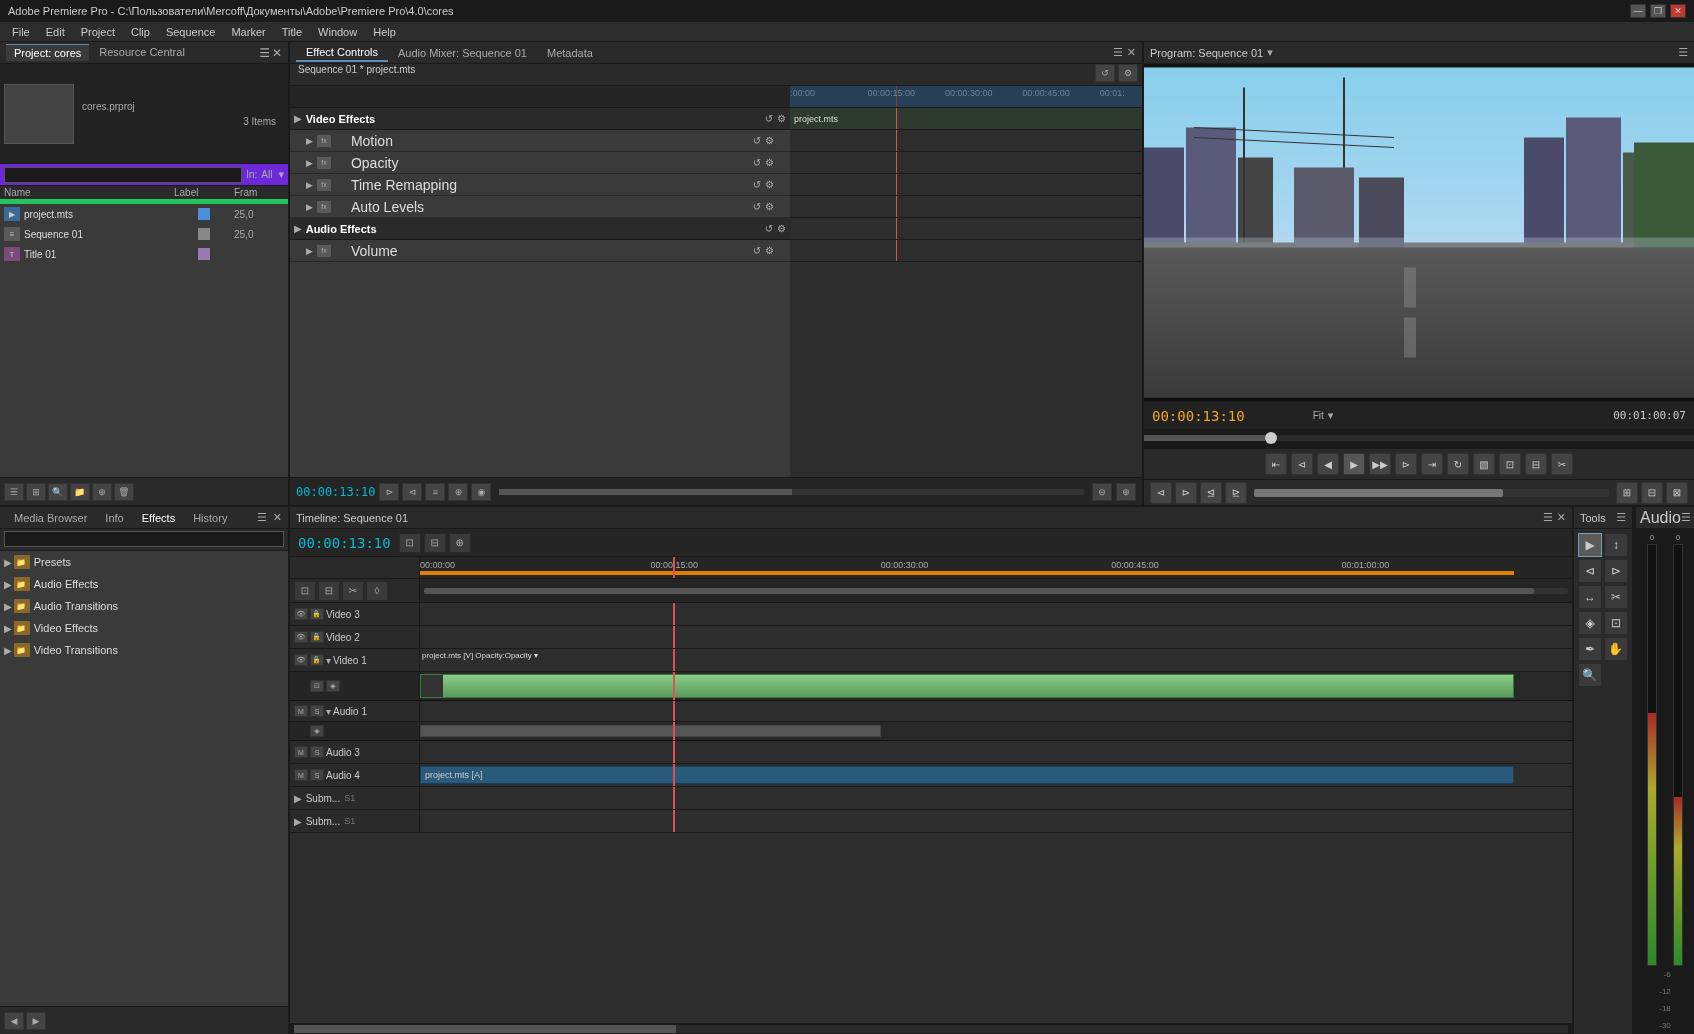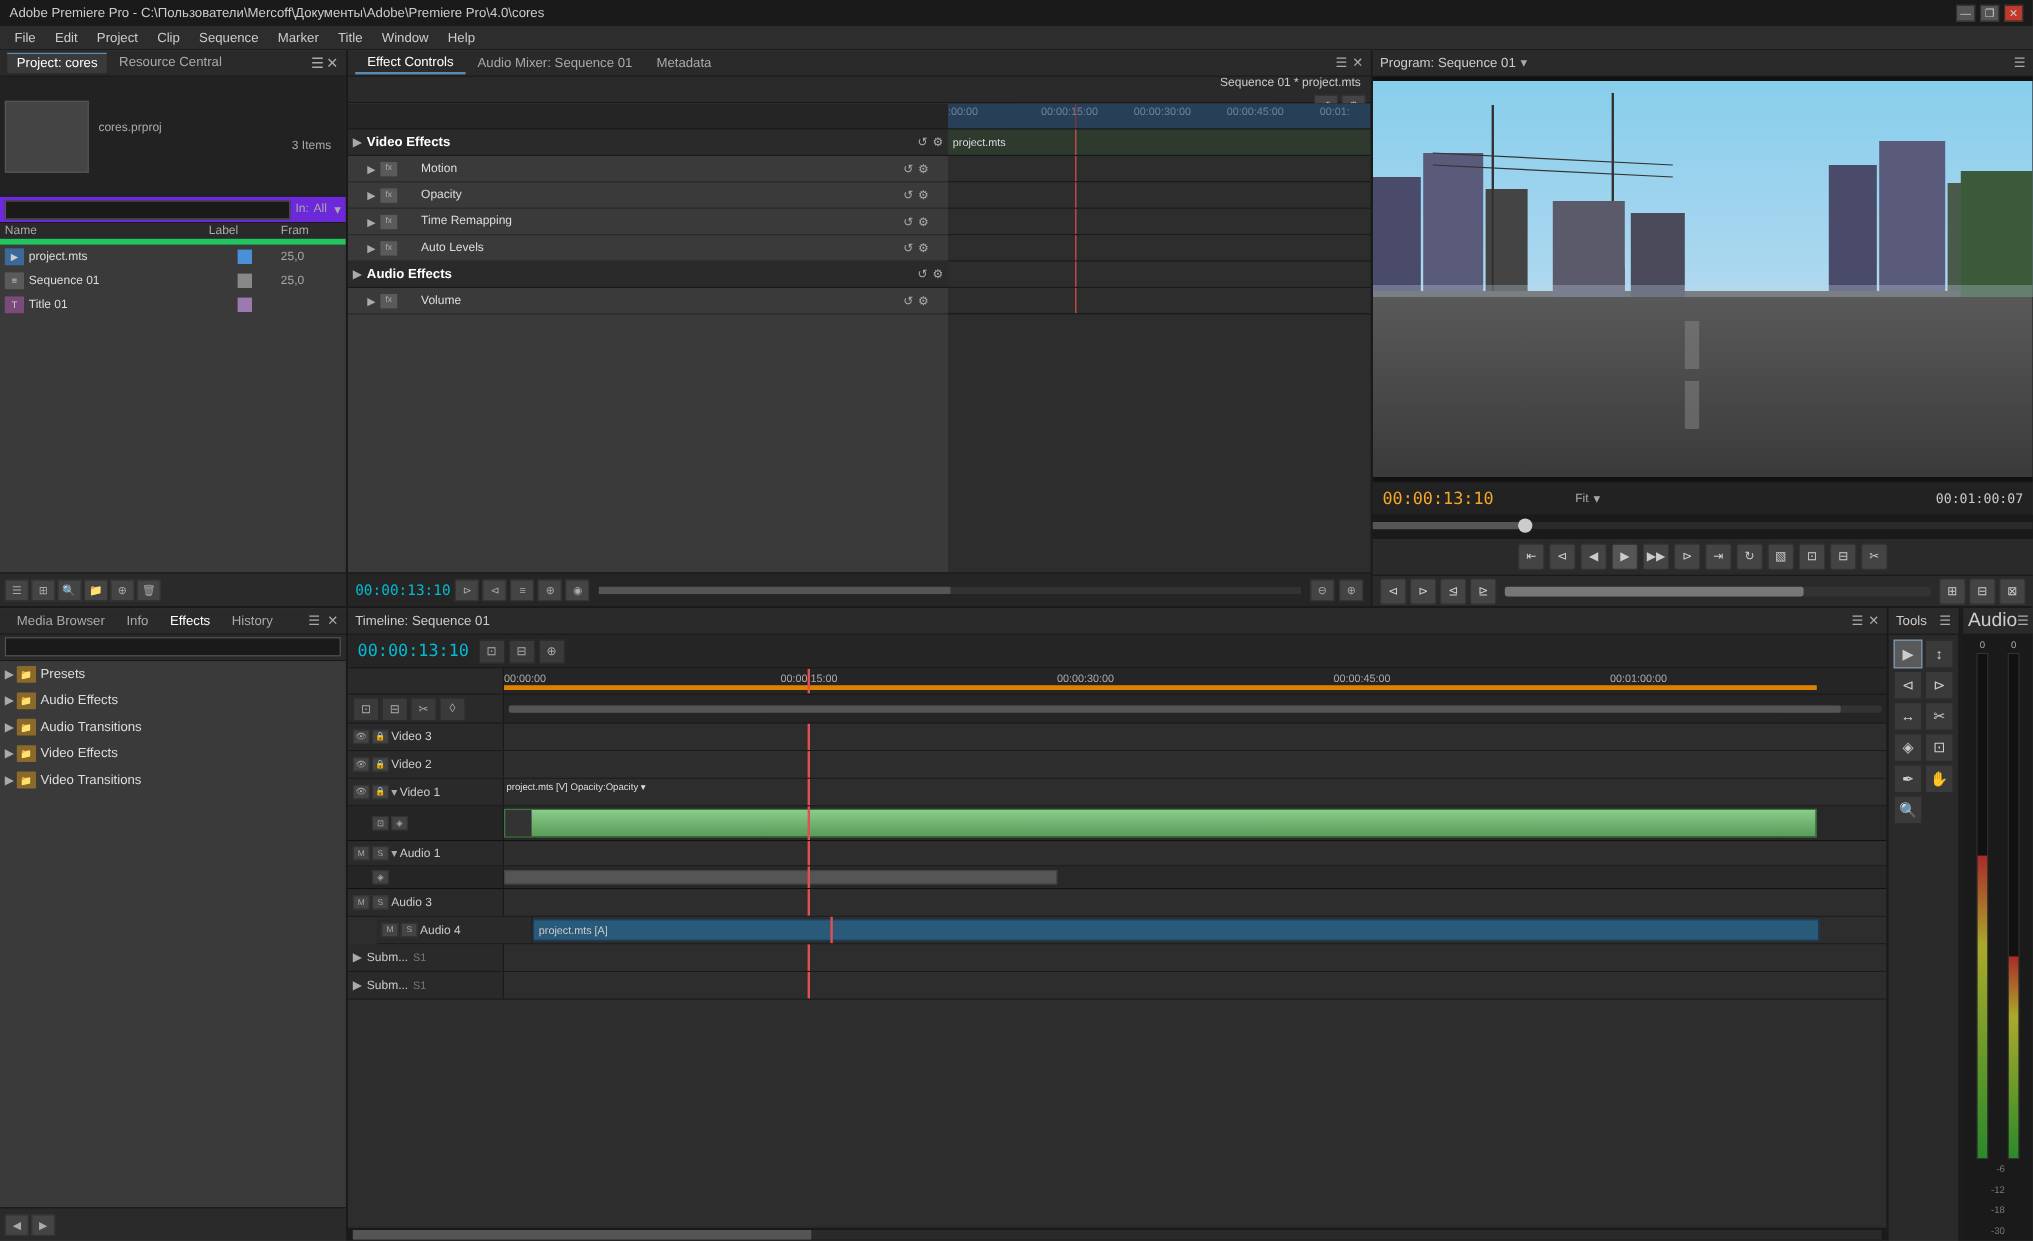--- a/index.html
+++ b/index.html
@@ -53,34 +53,34 @@
     .file-icon.title { background: #7a4a7a; font-size: 8px; }
     .file-name { flex: 1; font-size: 10px; color: #ddd; }
     .file-frame { width: 50px; font-size: 10px; color: #aaa; }
 
     
     #effect-controls-panel { flex: 1; background: #3a3a3a; border-right: 2px solid #1a1a1a; display: flex; flex-direction: column; }
     .ec-header { background: #2a2a2a; height: 22px; display: flex; align-items: center; padding: 0 6px; border-bottom: 1px solid #1a1a1a; }
     .ec-tab { padding: 2px 10px; font-size: 11px; color: #aaa; cursor: pointer; }
     .ec-tab.active { color: #fff; border-bottom: 2px solid #5a8db5; }
 
-    #ec-toolbar { height: 22px; background: #2a2a2a; display: flex; align-items: flex-end; padding: 0 4px; gap: 4px; border-bottom: 1px solid #1a1a1a; flex-direction: column; }
+    #ec-toolbar { height: 22px; background: #2a2a2a; display: flex; align-items: flex-start; padding: 0 4px; gap: 4px; border-bottom: 1px solid #1a1a1a; }
     .ec-tb-item { font-size: 10px; color: #ccc; padding: 0 4px; }
     #ec-effects { width: 500px; background: #3a3a3a; overflow-y: auto; }
 
     .effect-group-header { background: #2a2a2a; height: 22px; display: flex; align-items: center; padding: 0 4px; cursor: pointer; border-bottom: 1px solid #1a1a1a; }
     .effect-group-header .arrow { color: #aaa; margin-right: 4px; font-size: 10px; }
     .effect-group-title { color: #fff; font-size: 11px; font-weight: bold; }
     .effect-group-icons { margin-left: auto; display: flex; gap: 4px; }
     .effect-icon-btn { color: #aaa; font-size: 10px; cursor: pointer; }
 
     .effect-item { height: 22px; display: flex; align-items: center; padding: 0 16px; border-bottom: 1px solid #2a2a2a; cursor: pointer; }
     .effect-item .arr { color: #aaa; margin-right: 4px; font-size: 9px; }
     .effect-item .eff-icon { width: 14px; height: 12px; background: #5a5a5a; margin-right: 4px; display: flex; align-items: center; justify-content: center; font-size: 7px; color: #aaa; }
-    .effect-item-name { font-size: 10px; color: #ddd; padding-left: 16px; }
+    .effect-item-name { font-size: 14px; color: #ddd; padding-left: 16px; }
     .effect-item-icons { margin-left: auto; display: flex; gap: 4px; }
 
     
     #right-panel { width: 550px; background: #2a2a2a; display: flex; flex-direction: column; }
     .program-header { background: #2a2a2a; height: 22px; display: flex; align-items: center; padding: 0 6px; border-bottom: 1px solid #1a1a1a; }
     .program-title { font-size: 11px; color: #ccc; }
 
     #program-video { flex: 1; background: #111; position: relative; overflow: hidden; }
 
     #program-timecode { height: 28px; background: #222; display: flex; align-items: center; padding: 0 8px; gap: 8px; border-top: 1px solid #1a1a1a; }
@@ -688,21 +688,21 @@
             <div class="track-header">
               <div class="track-icon">M</div>
               <div class="track-icon">S</div>
               <span class="track-header-name">Audio 3</span>
             </div>
             <div class="track-content audio" style="min-height:22px;position:relative;">
               <div style="position:absolute;left:22%;top:0;bottom:0;width:2px;background:#e05050;"></div>
             </div>
           </div>
 
-          <div class="track-row" style="min-height:22px;margin-left:24px;">
+          <div class="track-row" style="min-height:22px;">
             <div class="track-header">
               <div class="track-icon">M</div>
               <div class="track-icon">S</div>
               <span class="track-header-name">Audio 4</span>
             </div>
             <div class="track-content audio" style="min-height:22px;position:relative;">
               <div style="position:absolute;top:2px;left:0;right:5%;bottom:2px;background:#2a5a7a;border:1px solid #1a3a5a;display:flex;align-items:center;padding:0 4px;">
                 <span style="font-size:9px;color:#ccc;">project.mts [A]</span>
               </div>
               <div style="position:absolute;left:22%;top:0;bottom:0;width:2px;background:#e05050;"></div>

